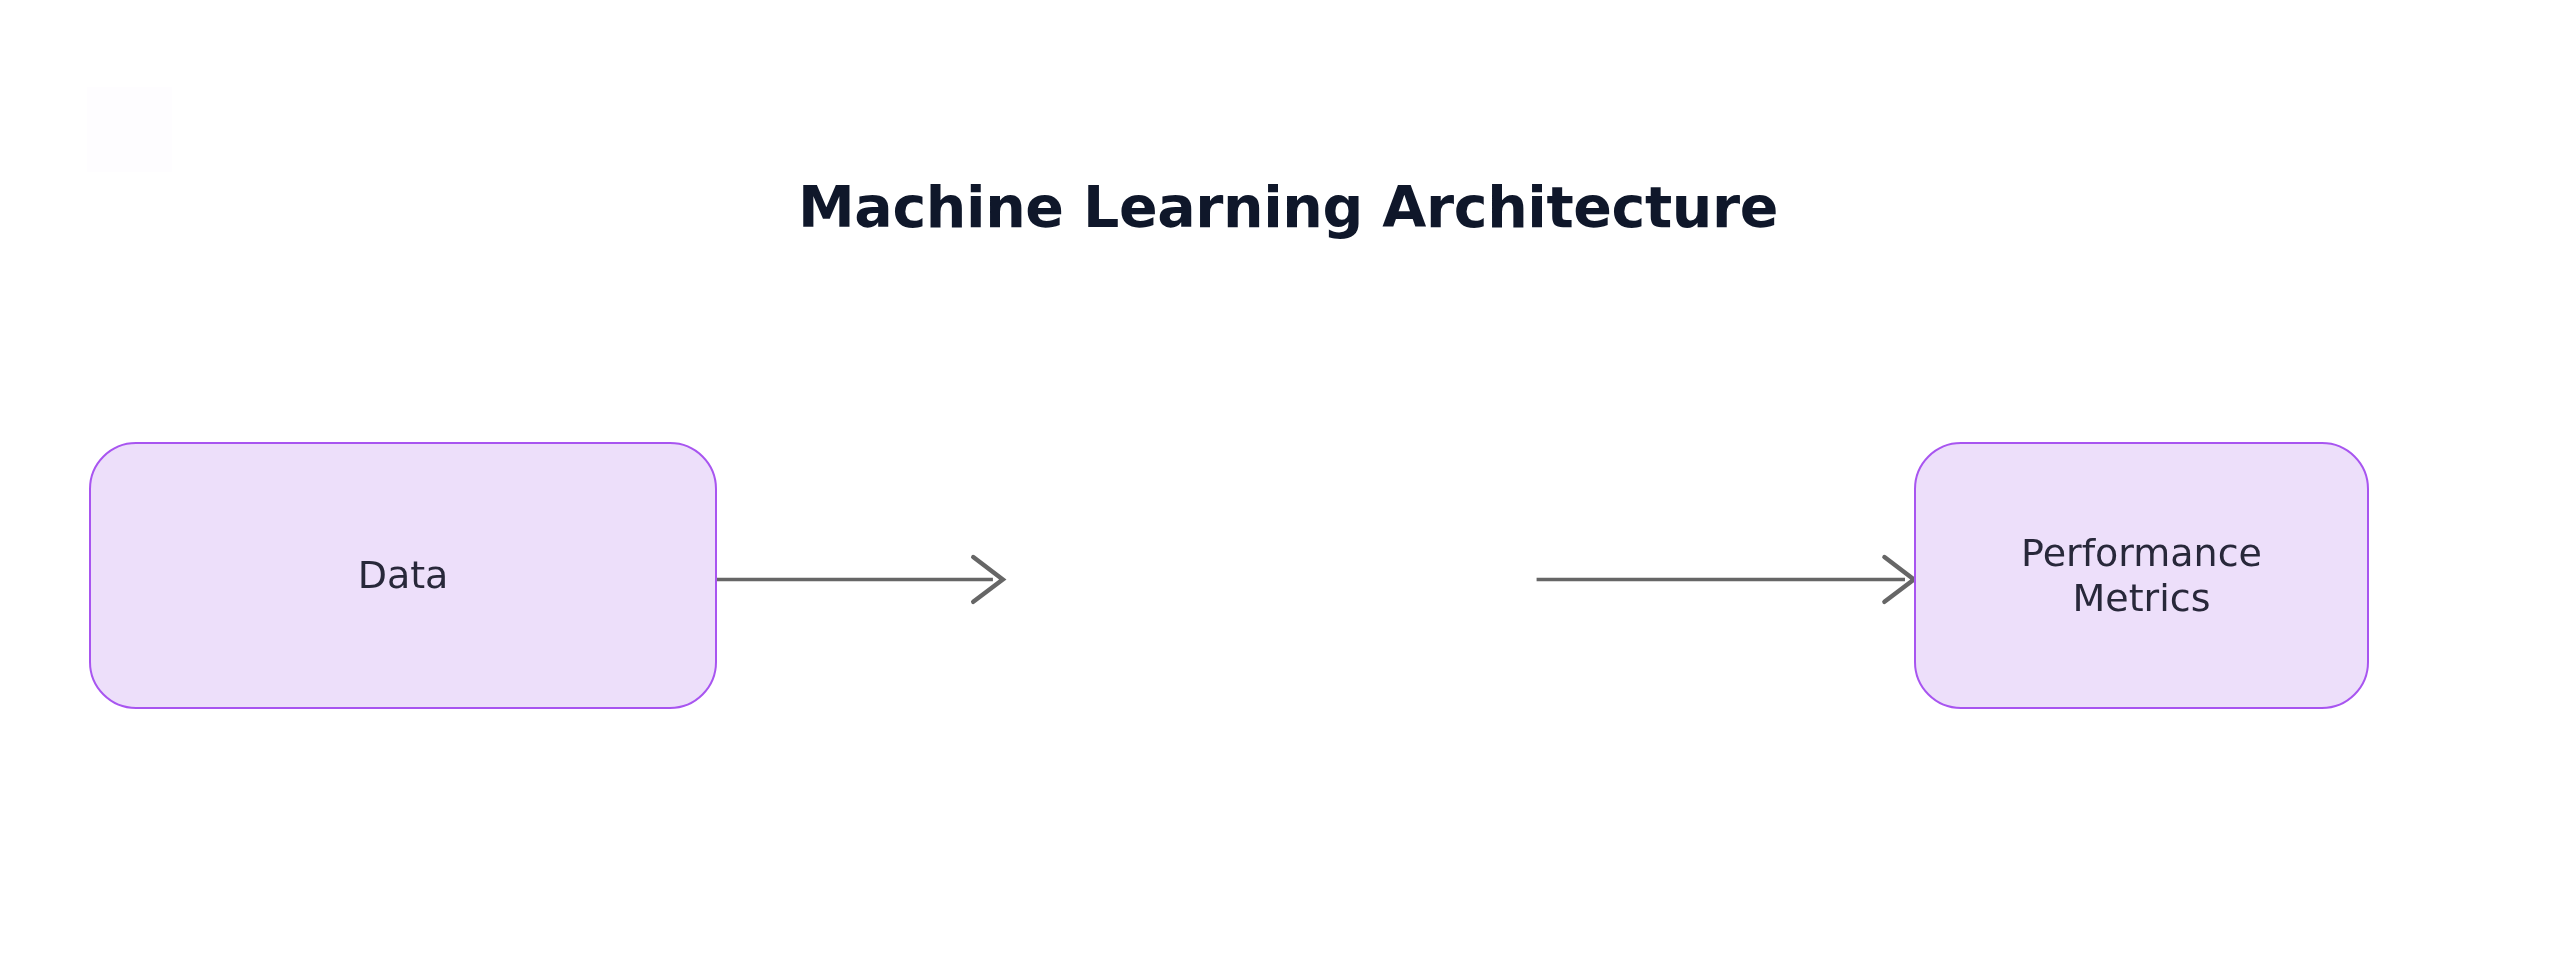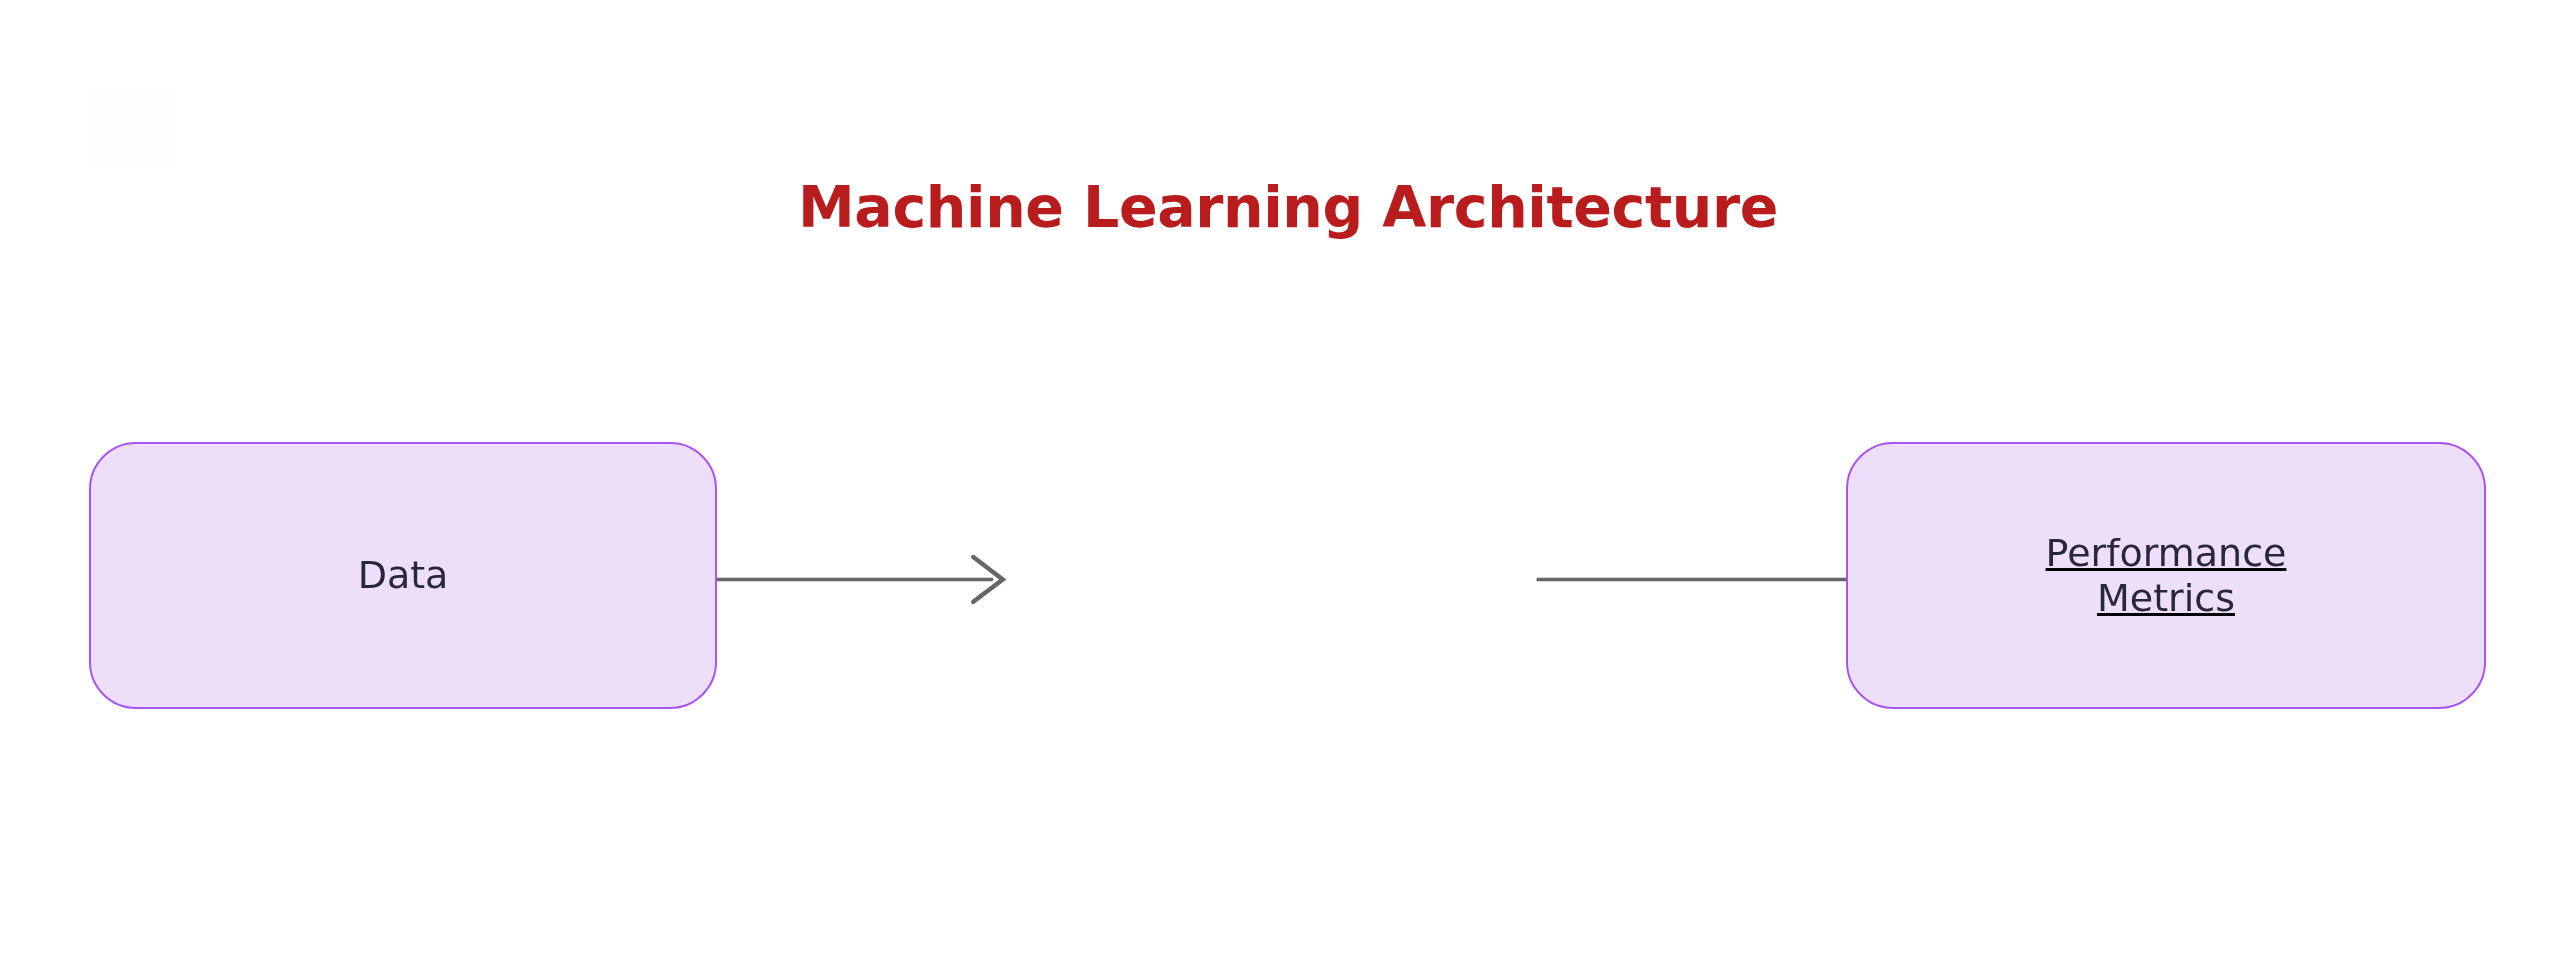--- a/index.html
+++ b/index.html
@@ -38,21 +38,21 @@
 
   
   #diagram-title {
     position: absolute;
     left: 0;
     top: 175px;
     width: 2576px;
     text-align: center;
     font-size: 57px;
     font-weight: bold;
-    color: #b91c1c;
+    color: #0f172a;
     letter-spacing: -0.4px;
     line-height: 1.15;
     white-space: nowrap;
   }
 
   
   .node {
     position: absolute;
     top: 442px;
     height: 267px;
@@ -69,21 +69,21 @@
     font-size: 38px;
     font-weight: normal;
     color: #28283a;
     line-height: 1.18;
     padding: 0 16px;
     white-space: pre-line;
   }
 
   #node-data      { left: 89px;  width: 628px; }
   #node-model     { left: 1004px; width: 532px; }
-  #node-metrics   { left: 1846px; width: 640px; text-decoration: underline; }
+  #node-metrics   { left: 1914px; width: 455px; }
 
   
   #edge-layer {
     position: absolute;
     left: 0; top: 0;
     width: 2576px;
     height: 955px;
     pointer-events: none;
   }
 </style>

